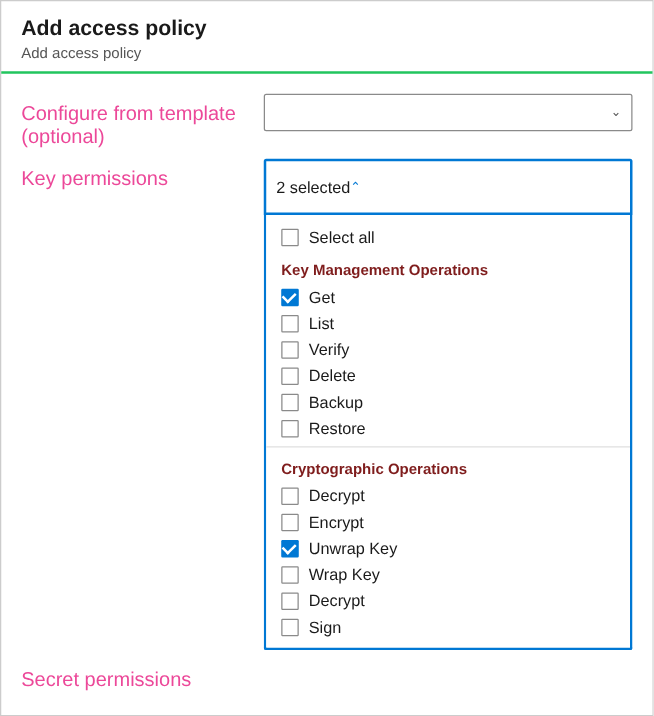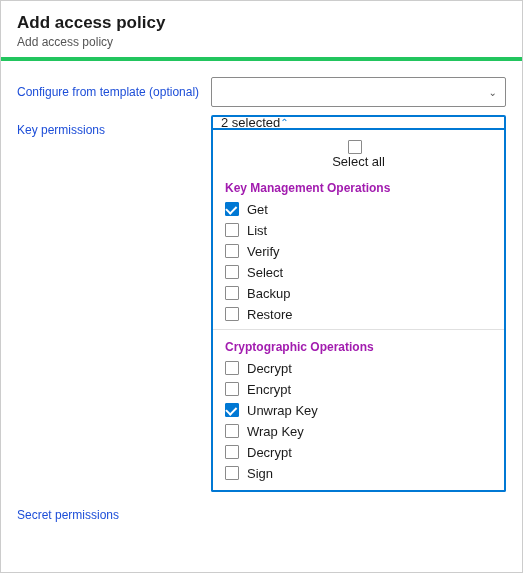--- a/index.html
+++ b/index.html
@@ -12,21 +12,21 @@
       min-height: 573px;
     }
     .page-container {
       width: 523px;
       min-height: 573px;
       background: #fff;
       border: 1px solid #ccc;
     }
     .header {
       padding: 12px 16px 8px 16px;
-      border-bottom: 4px solid #22c55e;
+      border-bottom: 2px solid #22c55e;
     }
     .header-title {
       font-size: 17px;
       font-weight: 600;
       color: #1a1a1a;
     }
     .header-subtitle {
       font-size: 12px;
       color: #555;
       margin-top: 2px;
@@ -46,21 +46,21 @@
     .dropdown-text {
       font-size: 13px;
       color: #555;
     }
     .dropdown-arrow {
       font-size: 10px;
       color: #555;
     }
     .dropdown-open {
       width: 100%;
-      height: 15px;
+      height: 45px;
       border: 2px solid #0078d4;
       border-bottom: 2px solid #0078d4;
       border-radius: 2px 2px 0 0;
       background: #fff;
       display: flex;
       align-items: center;
       padding: 0 8px;
       cursor: pointer;
     }
     .dropdown-open-text {
@@ -78,30 +78,30 @@
       border-radius: 0 0 2px 2px;
       background: #fff;
       margin-bottom: 8px;
       padding: 6px 0;
     }
     .select-all-row {
       display: flex;
       align-items: center;
       padding: 4px 12px;
       margin-bottom: 2px;
-      flex-direction: column;
     }
     .section-header {
       padding: 6px 12px 4px 12px;
       font-size: 12px;
       font-weight: 600;
-      color: #a21caf;
+      color: #7f1d1d;
     }
     .checkbox-row {
       display: flex;
+      align-items: center;
       padding: 3px 12px;
       cursor: pointer;
     }
     .checkbox {
       width: 14px;
       height: 14px;
       border: 1.5px solid #8a8a8a;
       border-radius: 1px;
       display: flex;
       align-items: center;
@@ -136,22 +136,22 @@
     .row-pair {
       display: flex;
       align-items: flex-start;
       margin-bottom: 0;
     }
     .label-col {
       width: 210px;
       padding-left: 16px;
       flex-shrink: 0;
       padding-top: 8px;
-      font-size: 12px;
-      color: #1d4ed8;
+      font-size: 16px;
+      color: #ec4899;
     }
     .control-col {
       flex: 1;
       padding-right: 16px;
     }
   </style>
 </head>
 <body>
 
 <div class="page-container">
@@ -202,21 +202,21 @@
 
 
 
           <div class="checkbox-row">
             <div class="checkbox"></div>
             <span class="checkbox-label">Verify</span>
           </div>
 
           <div class="checkbox-row">
             <div class="checkbox"></div>
-            <span class="checkbox-label">Select</span>
+            <span class="checkbox-label">Delete</span>
           </div>
 
 
           <div class="checkbox-row">
             <div class="checkbox"></div>
             <span class="checkbox-label">Backup</span>
           </div>
 
           <div class="checkbox-row">
             <div class="checkbox"></div>

